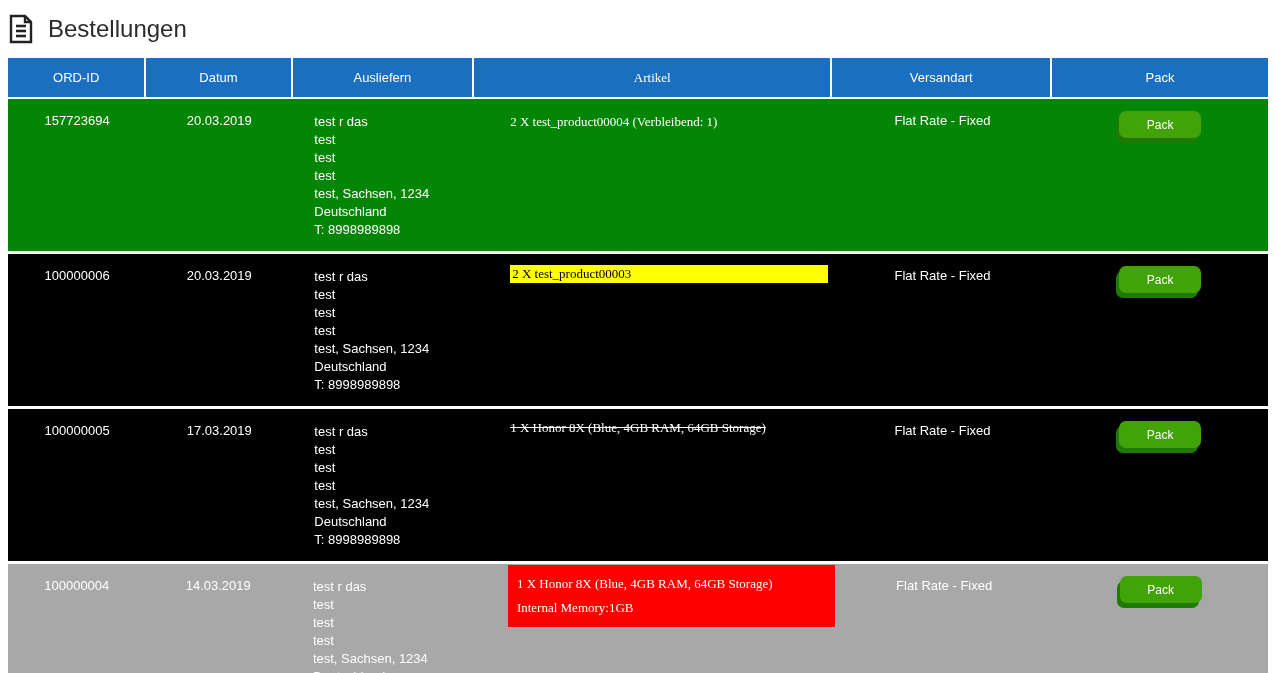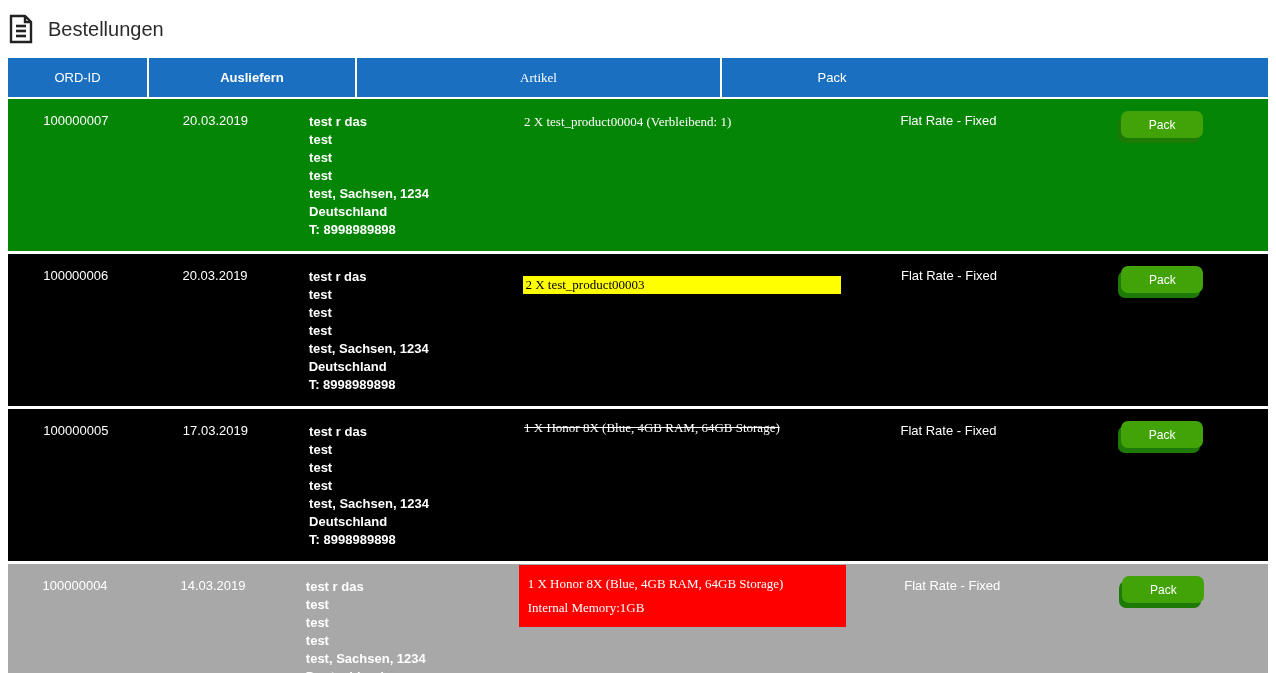--- a/index.html
+++ b/index.html
@@ -12,21 +12,21 @@
   .titlebar {
     height: 58px;
     display: flex;
     align-items: center;
     padding-left: 8px;
     box-sizing: border-box;
   }
   .doc-icon { display: inline-flex; margin-right: 14px; }
   .page-title {
     margin: 0;
-    font-size: 20px;
+    font-size: 24px;
     font-weight: 400;
     color: var(--title-text, #2b2b2b);
   }
   .table { margin-left: 8px; width: 1260px; }
   .thead {
     display: flex;
     height: 39px;
     background: var(--header-bg, #1b6fc0);
     margin-bottom: 2px;
   }
@@ -35,40 +35,40 @@
     font-size: 13px;
     display: flex;
     align-items: center;
     justify-content: center;
     border-right: 2px solid #ffffff;
     box-sizing: border-box;
   }
   .th:last-child { border-right: none; }
   .col-ord       { width: 141px; }
   .col-datum     { width: 149px; }
-  .col-ausliefern{ width: 208px; font-weight: bold; }
+  .col-ausliefern{ width: 185px; }
   .col-artikel   { width: 365px; font-family: Liberation Serif, serif; }
   .col-versand   { width: 224px; }
   .col-pack      { width: 220px; }
   .row {
     display: flex;
     height: 152px;
     color: var(--row-text, #fff);
     font-size: 13px;
   }
   .row + .row { margin-top: 3px; }
   .td { box-sizing: border-box; }
   .c-ord, .c-datum, .c-versand { padding-top: 14px; text-align: center; }
   .c-ausliefern { padding: 14px 0 0 22px; line-height: 18px; }
   .c-artikel { padding-left: 36px; }
   .artikel-plain  { padding-top: 14px; }
   .artikel-plain .artikel-block { line-height: 18px; }
   .artikel-struck { padding-top: 6px; }
   .artikel-struck .artikel-block { line-height: 25px; }
-  .artikel-yellow { padding-top: 22px; }
+  .artikel-yellow { padding-top: 11px; }
   .artikel-yellow .artikel-block {
     background: var(--hl-yellow, #ffff00);
     color: var(--hl-yellow-text, #000);
     width: 318px; line-height: 18px; padding: 0 2px;
     box-sizing: border-box;
   }
   .artikel-red { padding-top: 1px; }
   .artikel-red .artikel-block {
     background: var(--hl-red, #ff0000);
     color: var(--hl-red-text, #fff);
@@ -101,27 +101,29 @@
         <line x1="8" y1="17" x2="18" y2="17" stroke="#222222" stroke-width="2.6"></line>
         <line x1="8" y1="22" x2="18" y2="22" stroke="#222222" stroke-width="2.6"></line>
       </svg>
     </span>
     <h1 class="page-title">Bestellungen</h1>
   </div>
 
   <div class="table">
     <div class="thead">
       <div class="th col-ord">ORD-ID</div>
+      <div class="th col-datum">Datum</div>
       <div class="th col-ausliefern">Ausliefern</div>
       <div class="th col-artikel">Artikel</div>
+      <div class="th col-versand">Versandart</div>
       <div class="th col-pack">Pack</div>
     </div>
     <div class="tbody">
   <div class="row" style="background: rgb(5, 133, 5);">
-    <div class="td col-ord c-ord">100000007</div>
+    <div class="td col-ord c-ord">157723694</div>
     <div class="td col-datum c-datum">20.03.2019</div>
     <div class="td col-ausliefern c-ausliefern">
             <div>test r das</div>
             <div>test</div>
             <div>test</div>
             <div>test</div>
             <div>test, Sachsen, 1234</div>
             <div>Deutschland</div>
             <div>T: 8998989898</div>
           </div>

